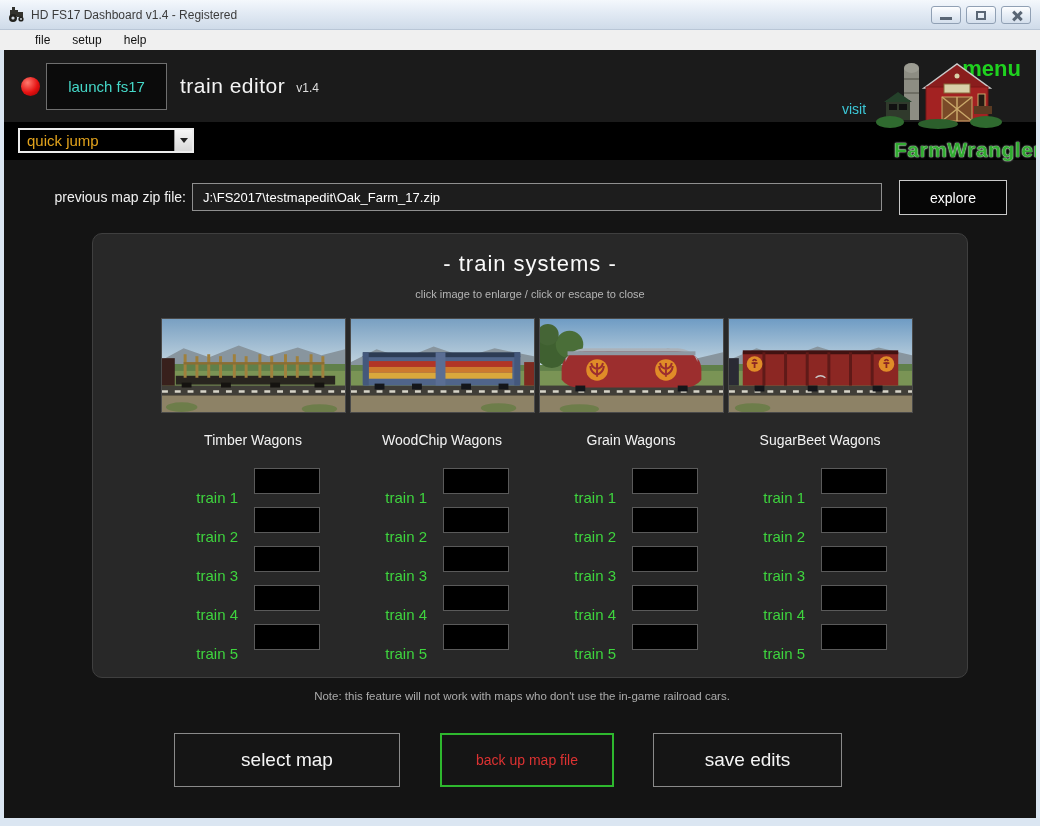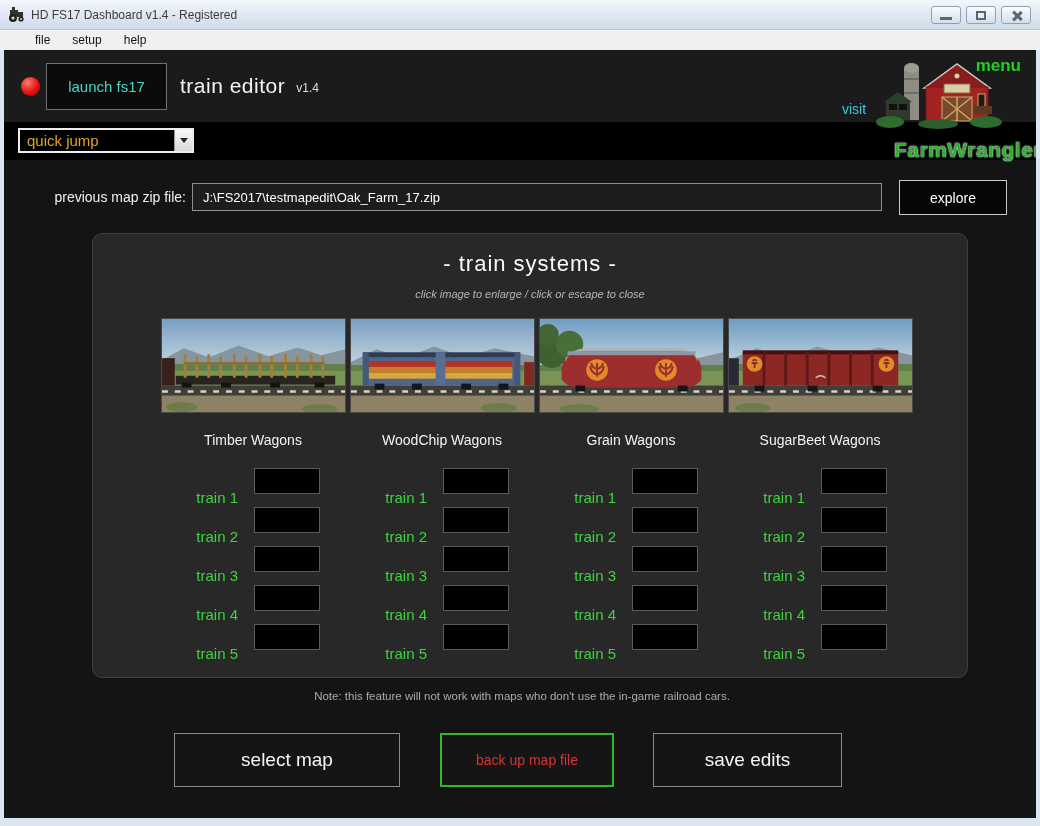--- a/index.html
+++ b/index.html
@@ -61,21 +61,21 @@
     background:#0b0b0b; border:1px solid #6f6f6f; color:#45d8c8;
     font-size:15px; display:flex; align-items:center; justify-content:center; cursor:pointer;
   }
   .app-heading{
     position:absolute; left:176px; top:0; height:72px; display:flex; align-items:center; gap:11px;
   }
   .app-heading .t{ font-size:21px; color:#f4f4f4; letter-spacing:.5px; }
   .app-heading .v{ font-size:12px; color:#dedede; padding-top:4px; }
 
   .menu-link{
-    position:absolute; right:15px; top:6px; color:#1fd11f; font-size:17px; font-weight:bold; cursor:pointer;
+    position:absolute; right:15px; top:6px; color:#1fd11f; font-size:22px; font-weight:bold; cursor:pointer;
   }
   .visit-label{ position:absolute; left:838px; top:51px; color:#3cc8d8; font-size:14px; cursor:pointer; }
 
   .logo{ position:absolute; left:856px; top:4px; width:160px; text-align:center; cursor:pointer; }
   .brand-line{ margin-top:-4px; white-space:nowrap;padding-left:34px; }
   .brand-name{
     font-size:21px; font-weight:bold; color:#31ab31; letter-spacing:.5px;
     text-shadow:0 0 2px #d7ecd7, 0 0 1px #ffffff;
   }
   .brand-tld{ font-size:13px; color:#2db82d; }
@@ -105,21 +105,21 @@
     background:#060606; border:1px solid #c8c8c8; color:#fff; font-size:14px;
     display:flex; align-items:center; justify-content:center; cursor:pointer;
   }
 
   
   .panel{
     position:absolute; left:88px; top:183px; width:876px; height:445px;
     background:#282828; border:1px solid #3f3f3f; border-radius:10px;
   }
   .panel-title{ text-align:center; margin-top:17px; font-size:22px; color:#fafafa; letter-spacing:1px; }
-  .panel-sub{ text-align:center; margin-top:11px; font-size:11px; color:#b5b5b5;font-style:italic; }
+  .panel-sub{ text-align:center; margin-top:11px; font-size:11px; color:#b5b5b5; }
 
   .images-row{ position:absolute; left:68px; top:84px; display:flex; gap:4px; }
   .wagon-img{ width:185px; height:95px; border:1px solid #4a4a4a; cursor:pointer; background:#000; }
   .wagon-img svg{ display:block; width:100%; height:100%; }
 
   .col{ position:absolute; top:198px; width:190px; }
   .col-1{ left:65px; } .col-2{ left:254px; } .col-3{ left:443px; } .col-4{ left:632px; }
   .col-label{ text-align:center; font-size:14px; color:#f2f2f2; height:20px; }
   .rows{ margin-top:15px; }
   .train-row{ display:flex; align-items:center; justify-content:center; gap:16px; height:27px; margin-bottom:12px; }

